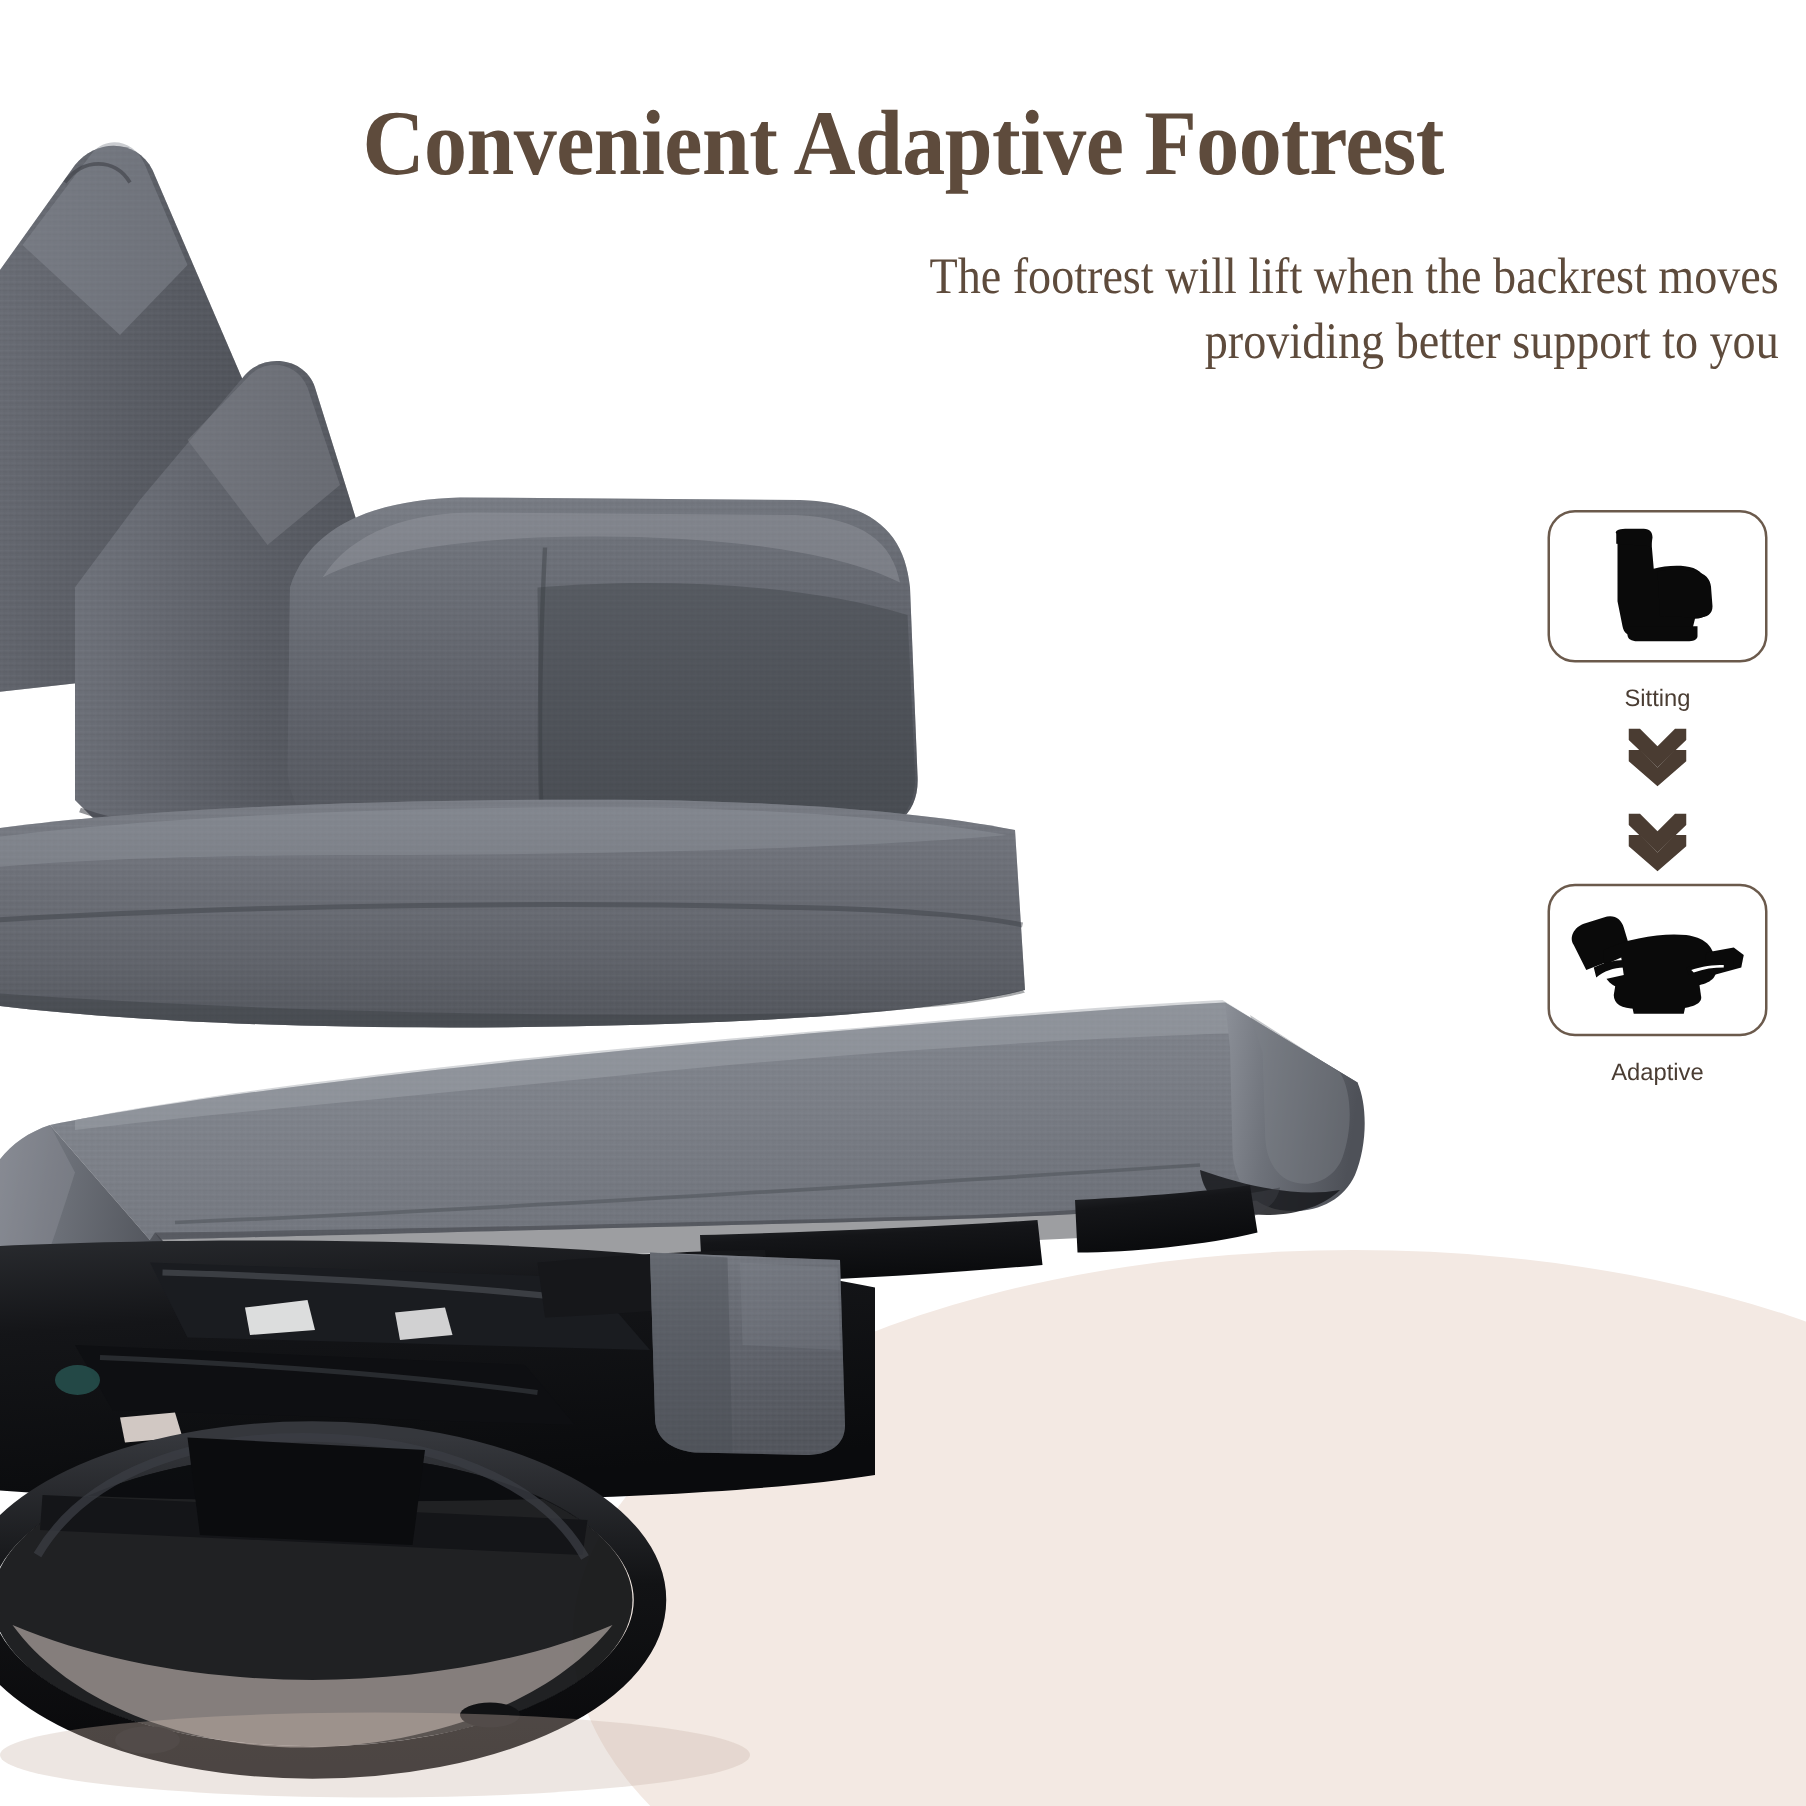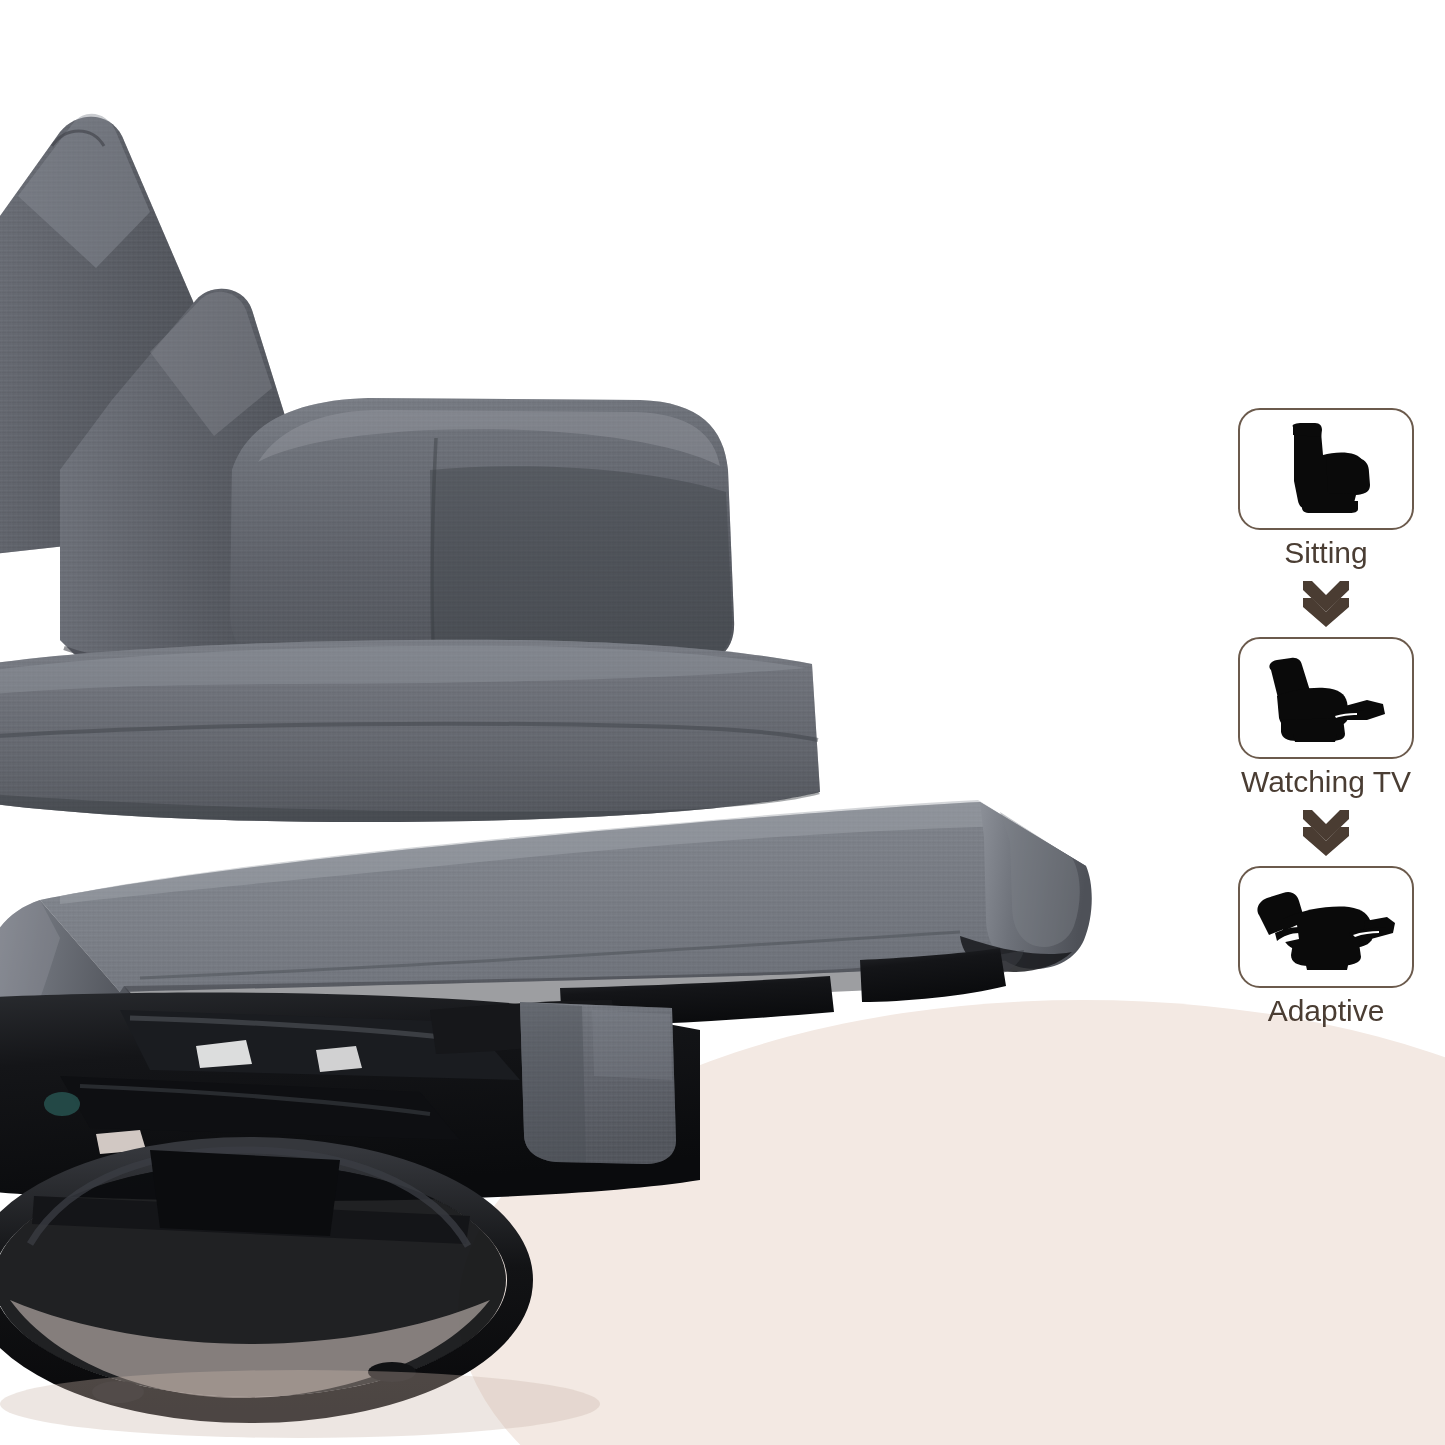--- a/index.html
+++ b/index.html
@@ -93,23 +93,23 @@
     border: 2px solid #6B5A4C;
     border-radius: 22px;
     background: #ffffff;
     display: flex;
     align-items: center;
     justify-content: center;
     box-sizing: border-box;
   }
   .state-box svg { display: block; }
   .state-label {
-    margin-top: 6px;
+    margin-top: 20px;
     font-family: "Liberation Sans", sans-serif;
-    font-size: 30px;
+    font-size: 19px;
     font-weight: 400;
     color: #4A3D33;
     line-height: 1.1;
     white-space: nowrap;
   }
   .flow-arrow {
     margin: 10px 0 8px 0;
     display: block;
   }
 
@@ -395,20 +395,27 @@
           <ellipse cx="392" cy="1372" rx="24" ry="10" fill="#111214"></ellipse>
 
           <path d="M 150 1150 L 340 1160 L 330 1236 L 160 1228 Z" fill="#0B0C0E"></path>
         </g>
 
         <ellipse cx="300" cy="1404" rx="300" ry="34" fill="#CBB8AD" opacity="0.35"></ellipse>
       </g>
     </svg>
   </div>
 
+  <div class="headline-block">
+    <h1 class="page-title">Convenient Adaptive Footrest</h1>
+    <div class="subtitle-wrap">
+      <span class="subtitle-line">The footrest will lift when the backrest moves</span>
+      <span class="subtitle-line">providing better support to you</span>
+    </div>
+  </div>
 
   <div class="state-flow">
 
     <div class="state-step">
       <div class="state-box">
         <svg width="120" height="96" viewBox="0 0 120 96" xmlns="http://www.w3.org/2000/svg">
 
           <path fill="#0A0A0A" d="
             M 28 8
             C 26 6 30 4 34 4
@@ -435,51 +442,20 @@
         </svg>
       </div>
       <div class="state-label">Sitting</div>
     </div>
 
     <svg class="flow-arrow" width="56" height="50" viewBox="0 0 56 50" xmlns="http://www.w3.org/2000/svg">
       <path fill="#4A3C32" d="M 5 2 L 14 2 L 28 16 L 42 2 L 51 2 L 51 11 L 28 33 L 5 11 Z"></path>
       <path fill="#4A3C32" d="M 5 19 L 14 19 L 28 33 L 42 19 L 51 19 L 51 28 L 28 48 L 5 28 Z"></path>
     </svg>
 
-    <div class="state-step">
-      <div class="state-box">
-        <svg width="138" height="96" viewBox="0 0 138 96" xmlns="http://www.w3.org/2000/svg">
-
-          <path fill="#0A0A0A" d="
-            M 14 20 C 10 16 14 11 20 10 L 34 8
-            C 40 7 44 10 45 15 L 54 44 L 22 52 Z"></path>
-
-          <path fill="#0A0A0A" d="
-            M 20 46 C 34 40 54 37 68 38
-            C 82 39 88 44 90 52 L 92 64
-            C 92 72 86 76 76 77
-            L 40 80 C 30 80 24 76 22 68 Z"></path>
-
-          <path fill="#0A0A0A" d="M 24 70 L 86 68 L 88 84
-            C 88 89 82 91 74 91 L 40 91 C 30 91 25 88 24 82 Z"></path>
-
-          <path fill="#0A0A0A" d="M 88 56 L 110 50 L 126 54 L 128 64
-            L 110 70 L 88 70 Z"></path>
-
-          <path fill="#0A0A0A" d="M 74 64 C 84 62 96 60 108 60 L 108 66
-            C 96 66 84 68 76 70 Z"></path>
-
-          <path fill="#FFFFFF" d="M 78 66 C 84 64 92 63 100 63 L 100 65
-            C 92 65 84 66 79 68 Z"></path>
-
-          <path fill="#0A0A0A" d="M 36 84 L 80 84 L 78 92 L 38 92 Z"></path>
-        </svg>
-      </div>
-      <div class="state-label">Watching TV</div>
-    </div>
 
     <svg class="flow-arrow" width="56" height="50" viewBox="0 0 56 50" xmlns="http://www.w3.org/2000/svg">
       <path fill="#4A3C32" d="M 5 2 L 14 2 L 28 16 L 42 2 L 51 2 L 51 11 L 28 33 L 5 11 Z"></path>
       <path fill="#4A3C32" d="M 5 19 L 14 19 L 28 33 L 42 19 L 51 19 L 51 28 L 28 48 L 5 28 Z"></path>
     </svg>
 
     <div class="state-step">
       <div class="state-box">
         <svg width="146" height="92" viewBox="0 0 146 92" xmlns="http://www.w3.org/2000/svg">
 

